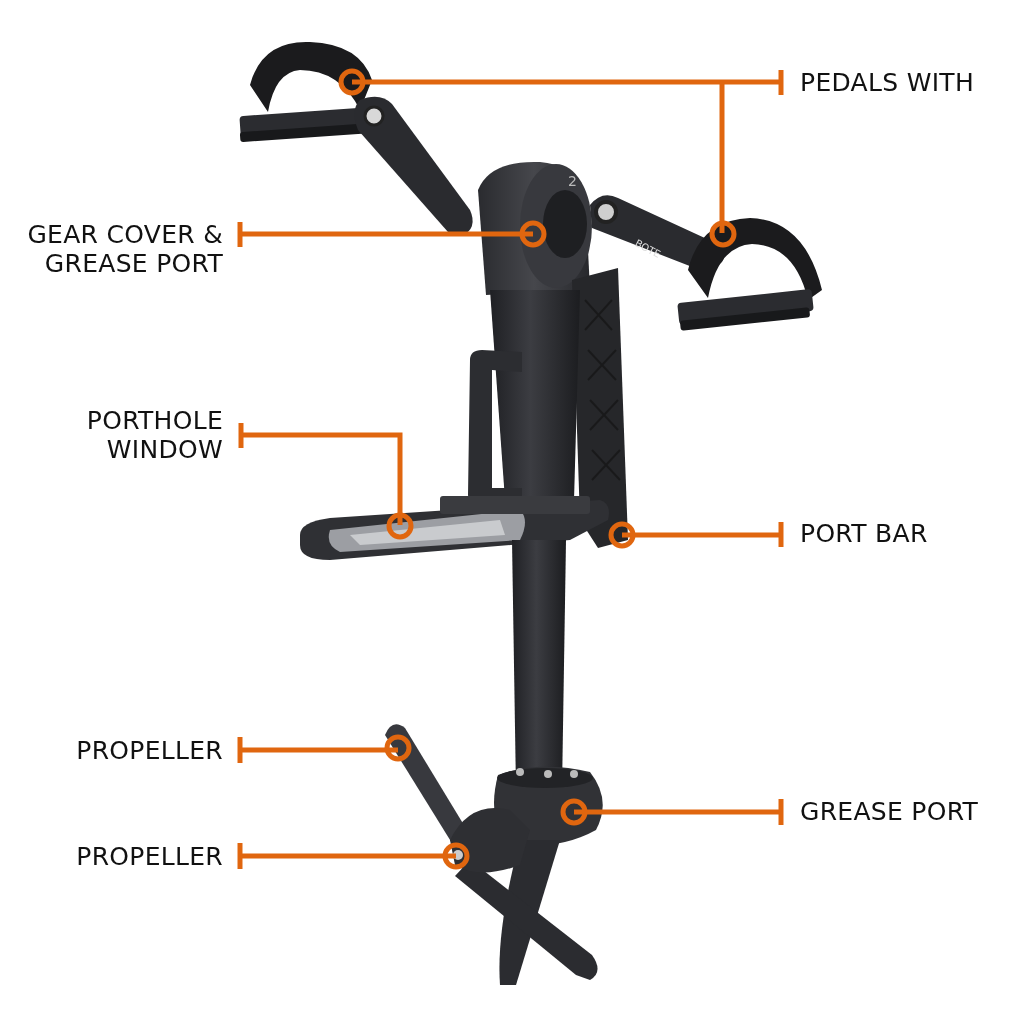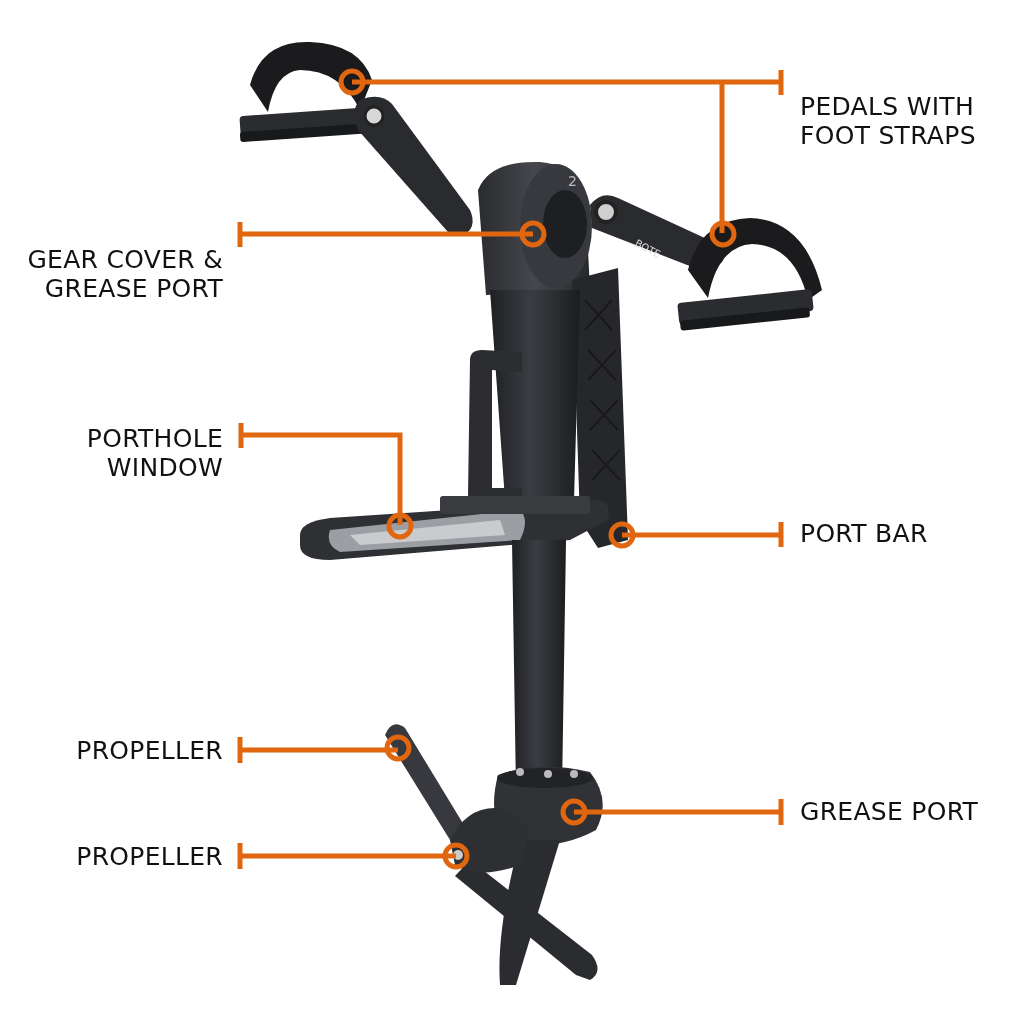--- a/index.html
+++ b/index.html
@@ -129,31 +129,30 @@
       <circle cx="723" cy="234" r="11"></circle>
       <circle cx="533" cy="234" r="11"></circle>
       <circle cx="400" cy="526" r="11"></circle>
       <circle cx="622" cy="535" r="11"></circle>
       <circle cx="398" cy="748" r="11"></circle>
       <circle cx="574" cy="812" r="11"></circle>
       <circle cx="456" cy="856" r="11"></circle>
     </g>
   </svg>
 
-  <div class="label left" style="left:800px; top:68px;margin-top:24px;">
+  <div class="label left" style="left:800px; top:68px;">
     <span>PEDALS WITH</span>
-    <span>FOOT STRAPS</span>
   </div>
 
-  <div class="label right" style="right:801px; top:220px;margin-top:25px;">
+  <div class="label right" style="right:801px; top:220px;">
     <span>GEAR COVER &amp;</span>
     <span>GREASE PORT</span>
   </div>
 
-  <div class="label right" style="right:801px; top:424px;">
+  <div class="label right" style="right:801px; top:406px;">
     <span>PORTHOLE</span>
     <span>WINDOW</span>
   </div>
 
   <div class="label left" style="left:800px; top:519px;">
     <span>PORT BAR</span>
   </div>
 
   <div class="label right" style="right:801px; top:736px;">
     <span>PROPELLER</span>

